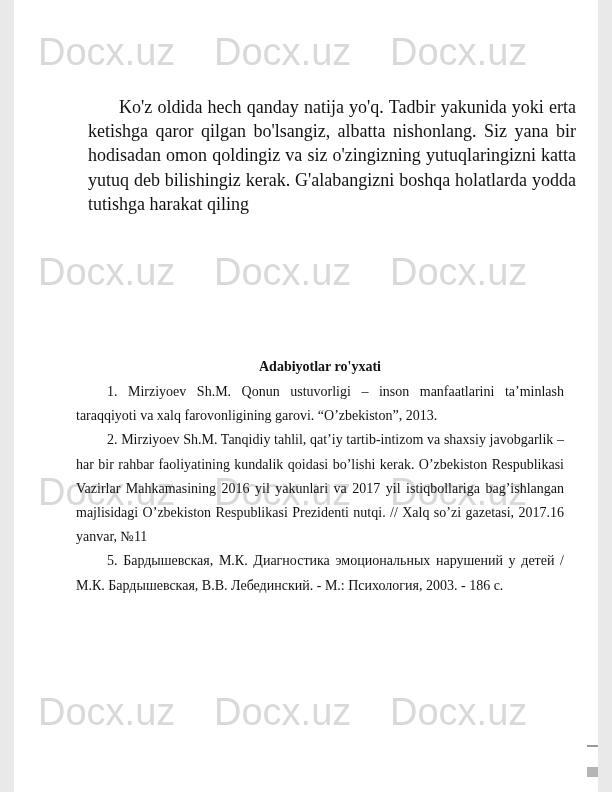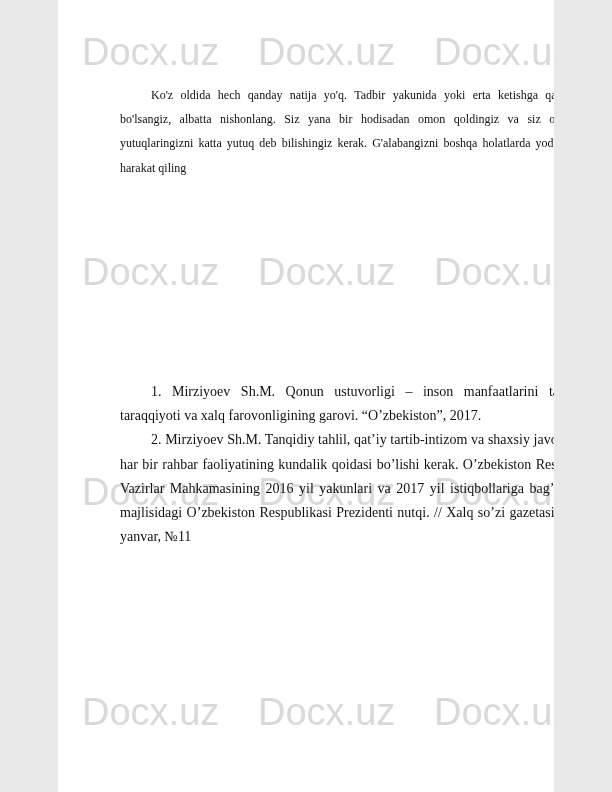--- a/index.html
+++ b/index.html
@@ -1,19 +1,19 @@
 <!DOCTYPE html>
 <html style="--page-bg: #ffffff; --text: #111111; --watermark: #d9d9d9; --footer-rule: #9a9a9a; --footer-bar: #b5b5b5; --page-number: #222222;"><head>
 <meta charset="utf-8">
 <style>
   html, body { margin: 0; padding: 0; background: #e9e9e9; }
 
   .page {
     position: relative;
-    width: 496px;
+    width: 584px;
     height: 792px;
     margin: 0 auto;
     background: var(--page-bg, #ffffff);
     overflow: hidden;
     font-family: "Liberation Serif", serif;
     color: var(--text, #111111);
   }
 
   
   .wm-layer { position: absolute; inset: 0; z-index: 0; }
@@ -29,22 +29,22 @@
   }
   .r0 { top: 33px; }  .r1 { top: 253px; } .r2 { top: 473px; } .r3 { top: 693px; }
   .c0 { left: 24px; } .c1 { left: 200px; } .c2 { left: 376px; }
 
   
   .textlayer { position: absolute; inset: 0; z-index: 1; }
 
   .intro {
     position: absolute;
     left: 62px; top: 83px; width: 488px;
-    margin: 0;
-    font-size: 12px;
+    margin: 12px;
+    font-size: 18px;
     line-height: 24.2px;
     text-align: justify;
     text-indent: 31px;
   }
 
   .ref-heading {
     position: absolute;
     left: 62px; top: 355px; width: 488px;
     margin: 0;
     font-size: 14px;
@@ -108,24 +108,26 @@
     <span class="wm r2 c1">Docx.uz</span>
     <span class="wm r2 c2">Docx.uz</span>
     <span class="wm r3 c0">Docx.uz</span>
     <span class="wm r3 c1">Docx.uz</span>
     <span class="wm r3 c2">Docx.uz</span>
   </div>
 
   <div class="textlayer">
     <p class="intro">Ko'z oldida hech qanday natija yo'q. Tadbir yakunida yoki erta ketishga qaror qilgan bo'lsangiz, albatta nishonlang. Siz yana bir hodisadan omon qoldingiz va siz o'zingizning yutuqlaringizni katta yutuq deb bilishingiz kerak. G'alabangizni boshqa holatlarda yodda tutishga harakat qiling</p>
 
+    <h2 class="ref-heading">Adabiyotlar ro'yxati</h2>
 
     <div class="ref-list">
-      <p>1. Mirziyoev Sh.M. Qonun ustuvorligi – inson manfaatlarini ta’minlash taraqqiyoti va xalq farovonligining garovi. “O’zbekiston”, 2017.</p>
+      <p>1. Mirziyoev Sh.M. Qonun ustuvorligi – inson manfaatlarini ta’minlash taraqqiyoti va xalq farovonligining garovi. “O’zbekiston”, 2013.</p>
       <p>2. Mirziyoev Sh.M. Tanqidiy tahlil, qat’iy tartib-intizom va shaxsiy javobgarlik – har bir rahbar faoliyatining kundalik qoidasi bo’lishi kerak. O’zbekiston Respublikasi Vazirlar Mahkamasining 2016 yil yakunlari va 2017 yil istiqbollariga bag’ishlangan majlisidagi O’zbekiston Respublikasi Prezidenti nutqi. // Xalq so’zi gazetasi, 2017.16 yanvar, №11</p>
+      <p>5. Бардышевская, М.К. Диагностика эмоциональных нарушений у детей / М.К. Бардышевская, В.В. Лебединский. - М.: Психология, 2003. - 186 с.</p>
     </div>
   </div>
 
   <div class="footer-rule"></div>
   <div class="page-number">21</div>
   <div class="footer-bar"></div>
 
 </div>
 
 </body></html>

